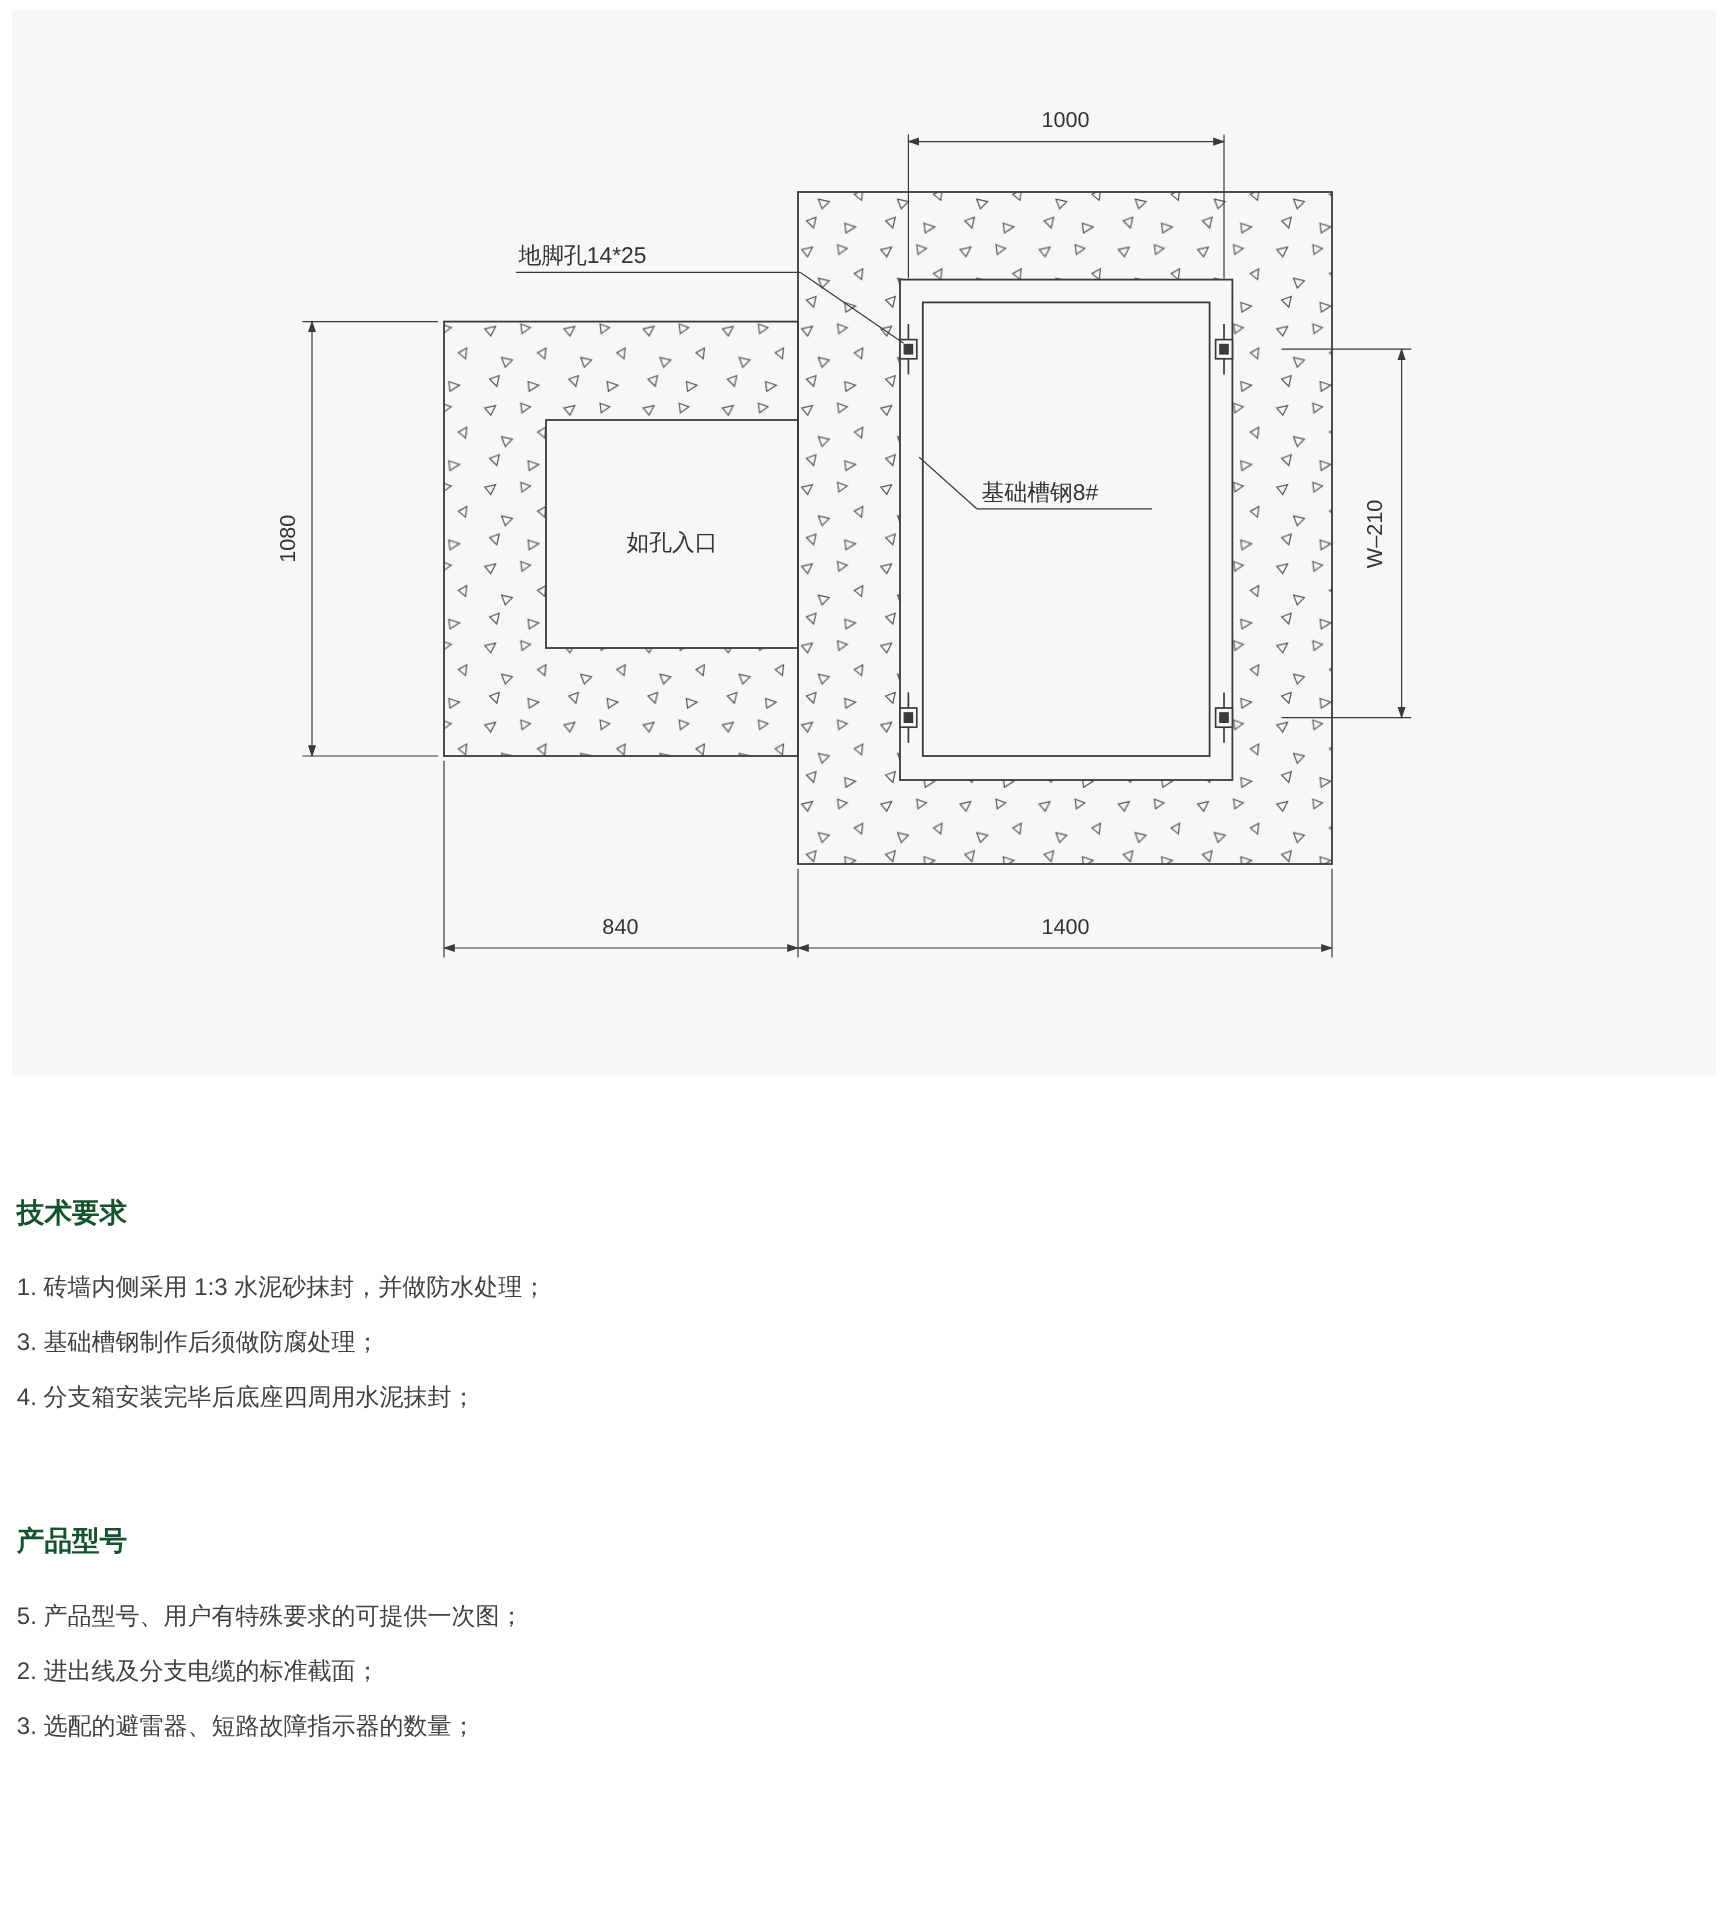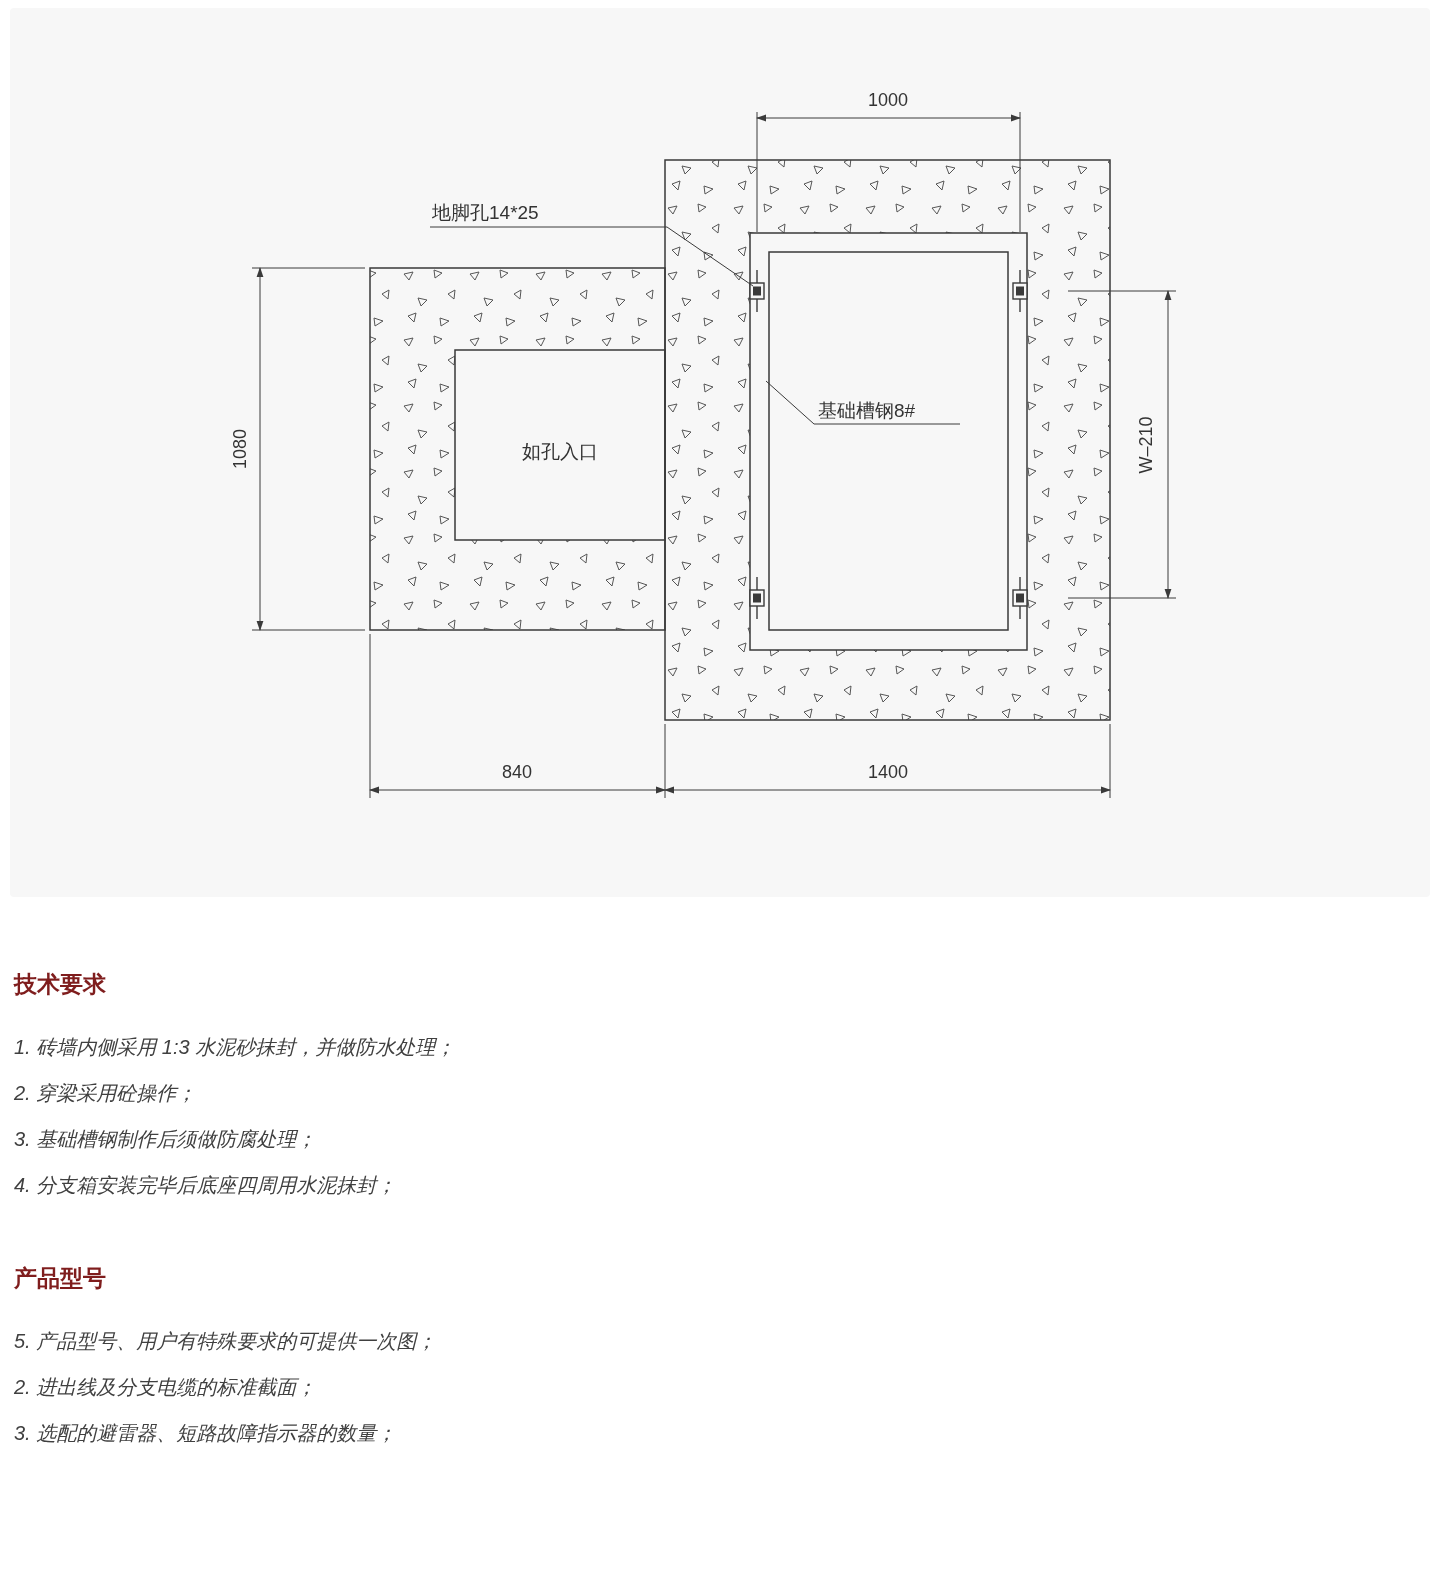--- a/index.html
+++ b/index.html
@@ -6,22 +6,22 @@
   body{width:1440px;font-family:"Liberation Sans","DejaVu Sans",sans-serif;color:#404040;}
   .page{width:1440px;}
   .drawing-panel{width:1440px;height:905px;}
   .drawing-panel svg{display:block;}
   svg text{font-family:"Liberation Sans","DejaVu Sans",sans-serif;fill:#333333;}
   .dim-text{font-size:18px;}
   .label-text{font-size:19px;}
   .thin{stroke:#3a3a3a;stroke-width:1;fill:none;}
   .main-line{stroke:#3a3a3a;stroke-width:1.5;fill:none;}
   .content{padding:0 14px 46px 14px;}
-  .sec-heading{color:#7f1d1d;font-size:23px;font-weight:bold;margin:64px 0 34px 0;}
-  .note{font-size:20px;color:#404040;margin:12px 0 19px 0;line-height:1.35;font-style:italic;}
+  .sec-heading{color:#14532d;font-size:23px;font-weight:bold;margin:90px 0 34px 0;}
+  .note{font-size:20px;color:#404040;margin:12px 0 19px 0;line-height:1.35;}
 </style>
 </head>
 <body>
 
 <div class="page">
 
   <div class="drawing-panel">
     <svg viewBox="0 0 1440 905" width="1440" height="905">
       <defs>
         <pattern id="stipple" width="66" height="66" patternUnits="userSpaceOnUse">
@@ -127,21 +127,20 @@
         <text class="label-text" x="818" y="417">基础槽钢8#</text>
       </g>
     </svg>
   </div>
 
   <div class="content">
 
     <section>
       <h2 class="sec-heading">技术要求</h2>
       <p class="note">1. 砖墙内侧采用 1:3 水泥砂抹封，并做防水处理；</p>
-      <p class="note">2. 穿梁采用砼操作；</p>
       <p class="note">3. 基础槽钢制作后须做防腐处理；</p>
       <p class="note">4. 分支箱安装完毕后底座四周用水泥抹封；</p>
     </section>
 
     <section>
       <h2 class="sec-heading">产品型号</h2>
       <p class="note">5. 产品型号、用户有特殊要求的可提供一次图；</p>
       <p class="note">2. 进出线及分支电缆的标准截面；</p>
       <p class="note">3. 选配的避雷器、短路故障指示器的数量；</p>
     </section>

